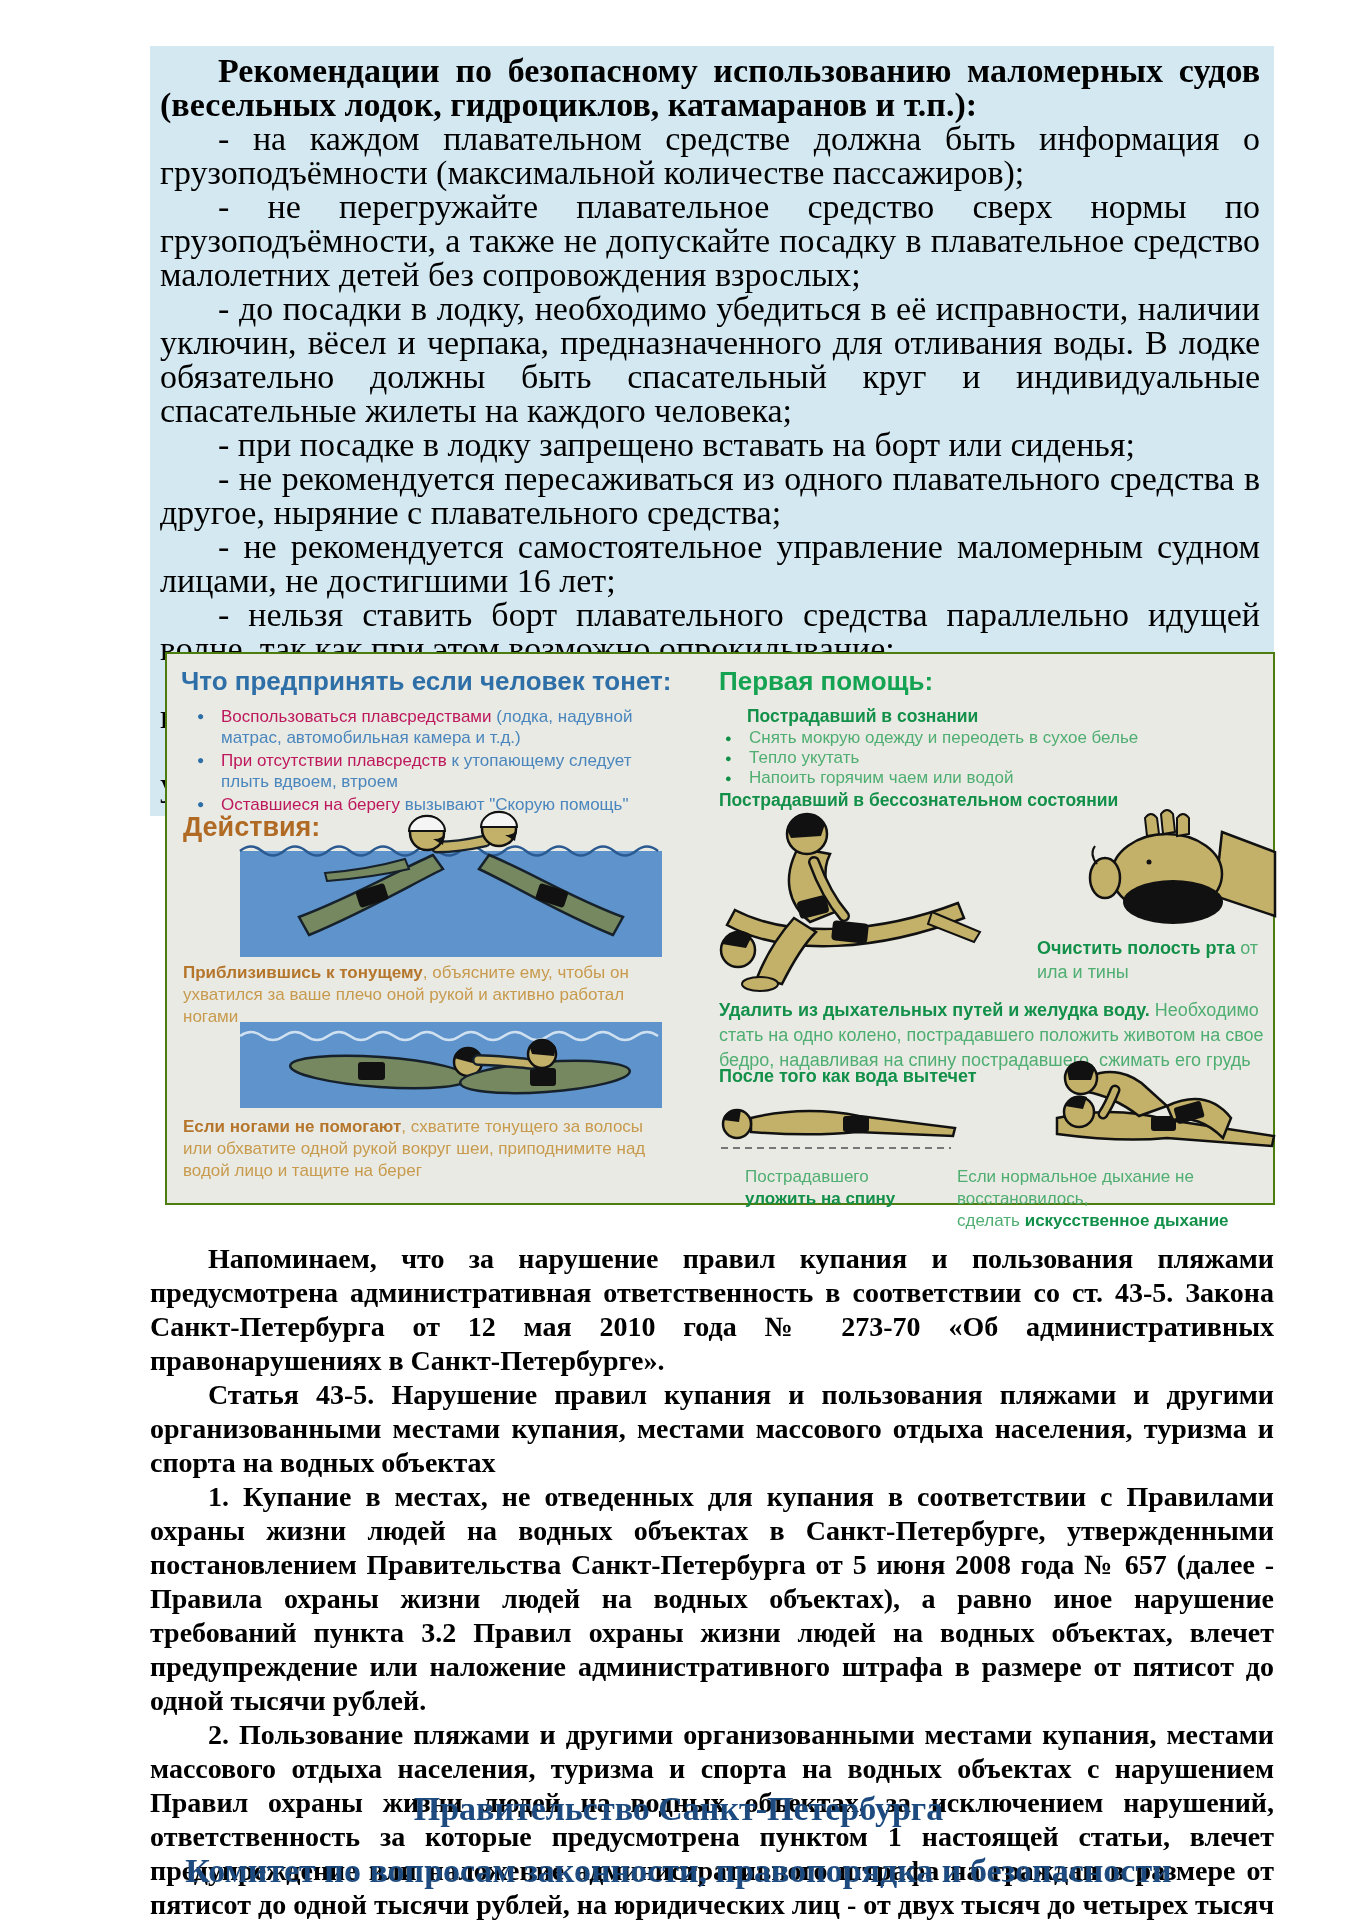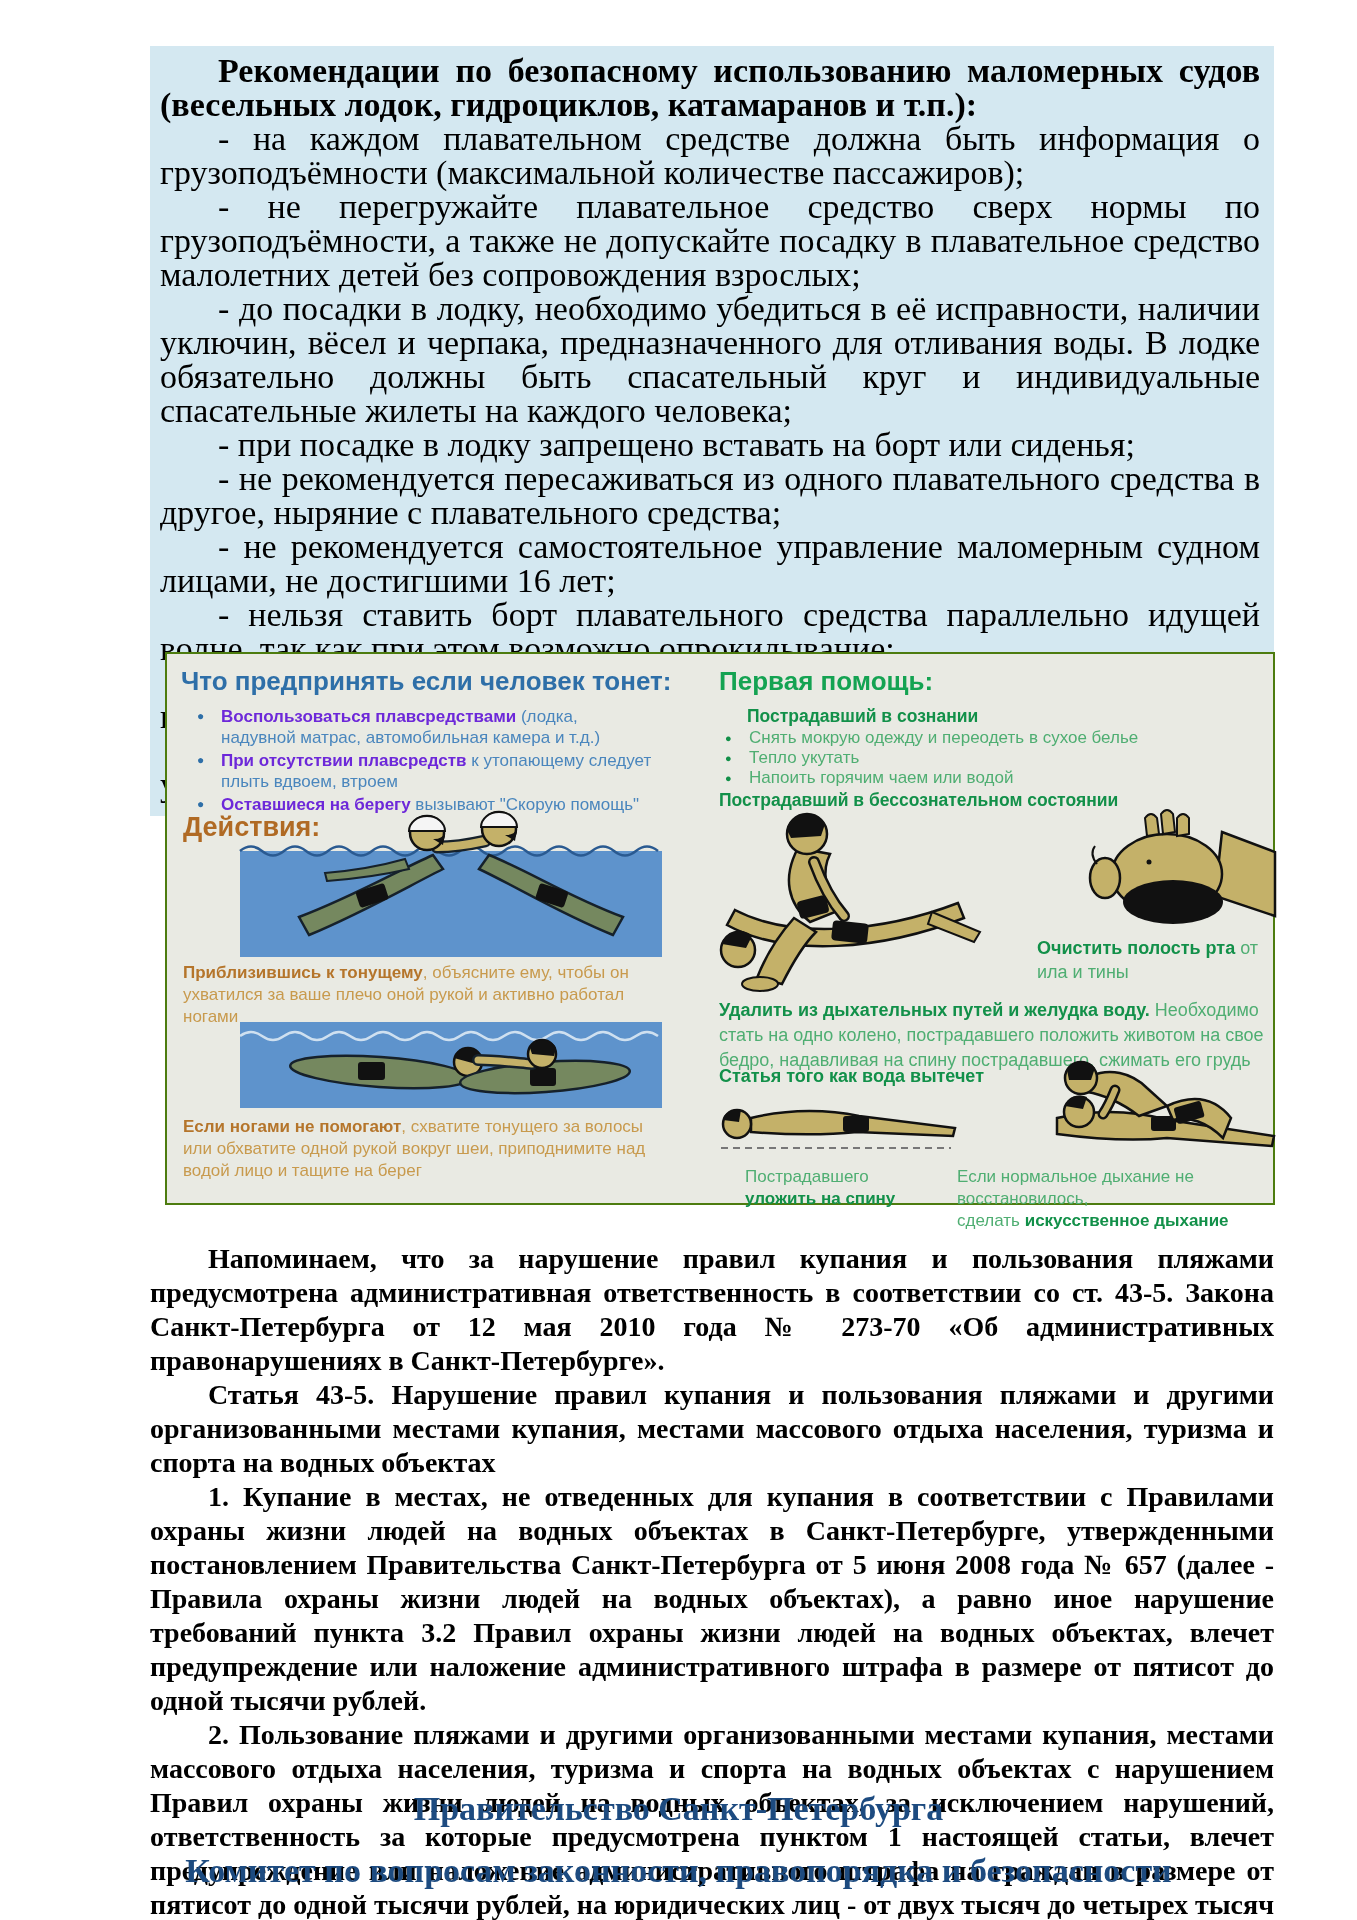--- a/index.html
+++ b/index.html
@@ -25,21 +25,21 @@
   }
   .ig-abs{position:absolute;margin:0;}
   .ig-title-left{left:14px;top:12px;font-size:26px;font-weight:bold;color:#2e6fa8;}
   .ig-title-right{left:552px;top:12px;font-size:26px;font-weight:bold;color:#14a352;}
   .ig-bullets{left:30px;top:52px;width:460px;list-style:none;padding:0;}
   .ig-bullets li{
     position:relative;padding-left:24px;font-size:17px;line-height:21px;
     color:#4a86bd;margin:0 0 2px 0;
   }
   .ig-bullets li::before{content:"●";position:absolute;left:0;top:0;font-size:12px;color:#2e6fa8;}
-  .ig-bullets .lead{color:#6d28d9;font-weight:bold;}
+  .ig-bullets .lead{color:#be185d;font-weight:normal;}
   .ig-actions{left:16px;top:158px;font-size:27px;font-weight:bold;color:#b06a24;}
   .ig-cap-orange{font-size:17px;line-height:22px;color:#c89a4d;}
   .ig-cap-orange .lead{color:#b5752b;font-weight:bold;}
   .cap1{left:16px;top:308px;width:482px;}
   .cap2{left:16px;top:462px;width:492px;}
   .aid-heading{font-size:17.5px;font-weight:bold;color:#129049;}
   .conscious-heading{left:580px;top:52px;}
   .unconscious-heading{left:552px;top:136px;}
   .aid-bullets{left:558px;top:74px;width:470px;list-style:none;padding:0;}
   .aid-bullets li{
@@ -182,21 +182,21 @@
   </svg>
 
   <p class="ig-abs ig-cap-green cap-clear">
     <b class="lead">Очистить полость рта</b><span> от ила и тины</span>
   </p>
 
   <p class="ig-abs ig-cap-green remove-water">
     <b class="lead">Удалить из дыхательных путей и желудка воду.</b><span> Необходимо стать на одно колено, пострадавшего положить животом на свое бедро, надавливая на спину пострадавшего, сжимать его грудь</span>
   </p>
 
-  <p class="ig-abs after-water">Статья того как вода вытечет</p>
+  <p class="ig-abs after-water">После того как вода вытечет</p>
 
   <svg class="scene scene5" width="255" height="66" viewBox="0 0 255 66">
     <path d="M44,26 C84,16 124,18 152,24 L248,36 L246,44 L150,40 C110,44 70,42 44,40 Z" fill="#c4b169" stroke="#111" stroke-width="2.5"></path>
     <circle cx="30" cy="32" r="14" fill="#c4b169" stroke="#111" stroke-width="2.5"></circle>
     <path d="M16,28 a14,12 0 0 1 18,-10 l-2,12 z" fill="#111"></path>
     <rect x="136" y="24" width="26" height="16" rx="3" fill="#111"></rect>
     <path d="M14,56 h230" stroke="#777" stroke-width="2" stroke-dasharray="7 5"></path>
   </svg>
 
   <svg class="scene scene6" width="305" height="118" viewBox="0 0 305 118">

